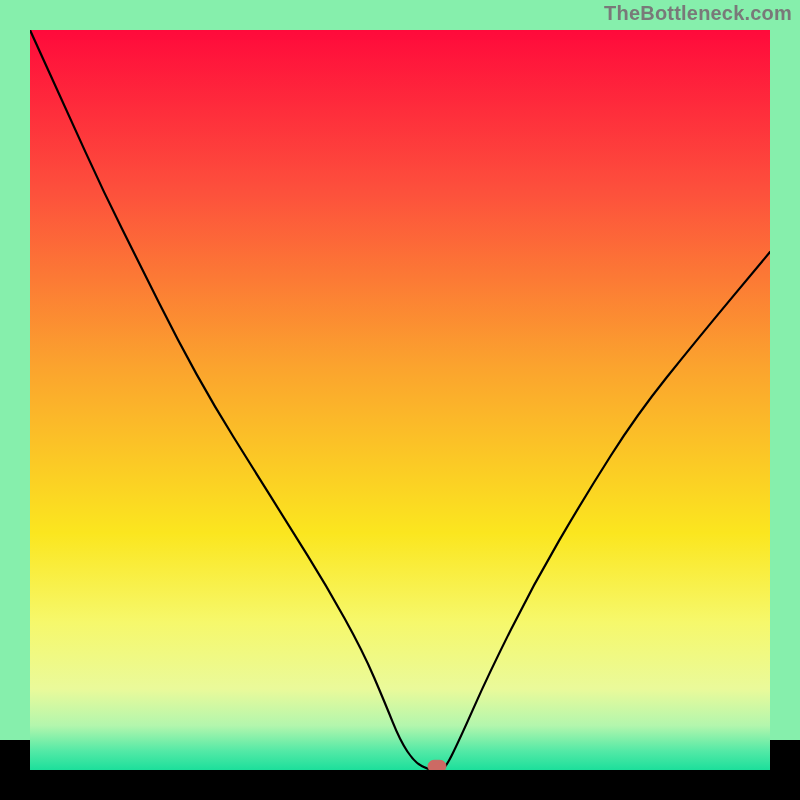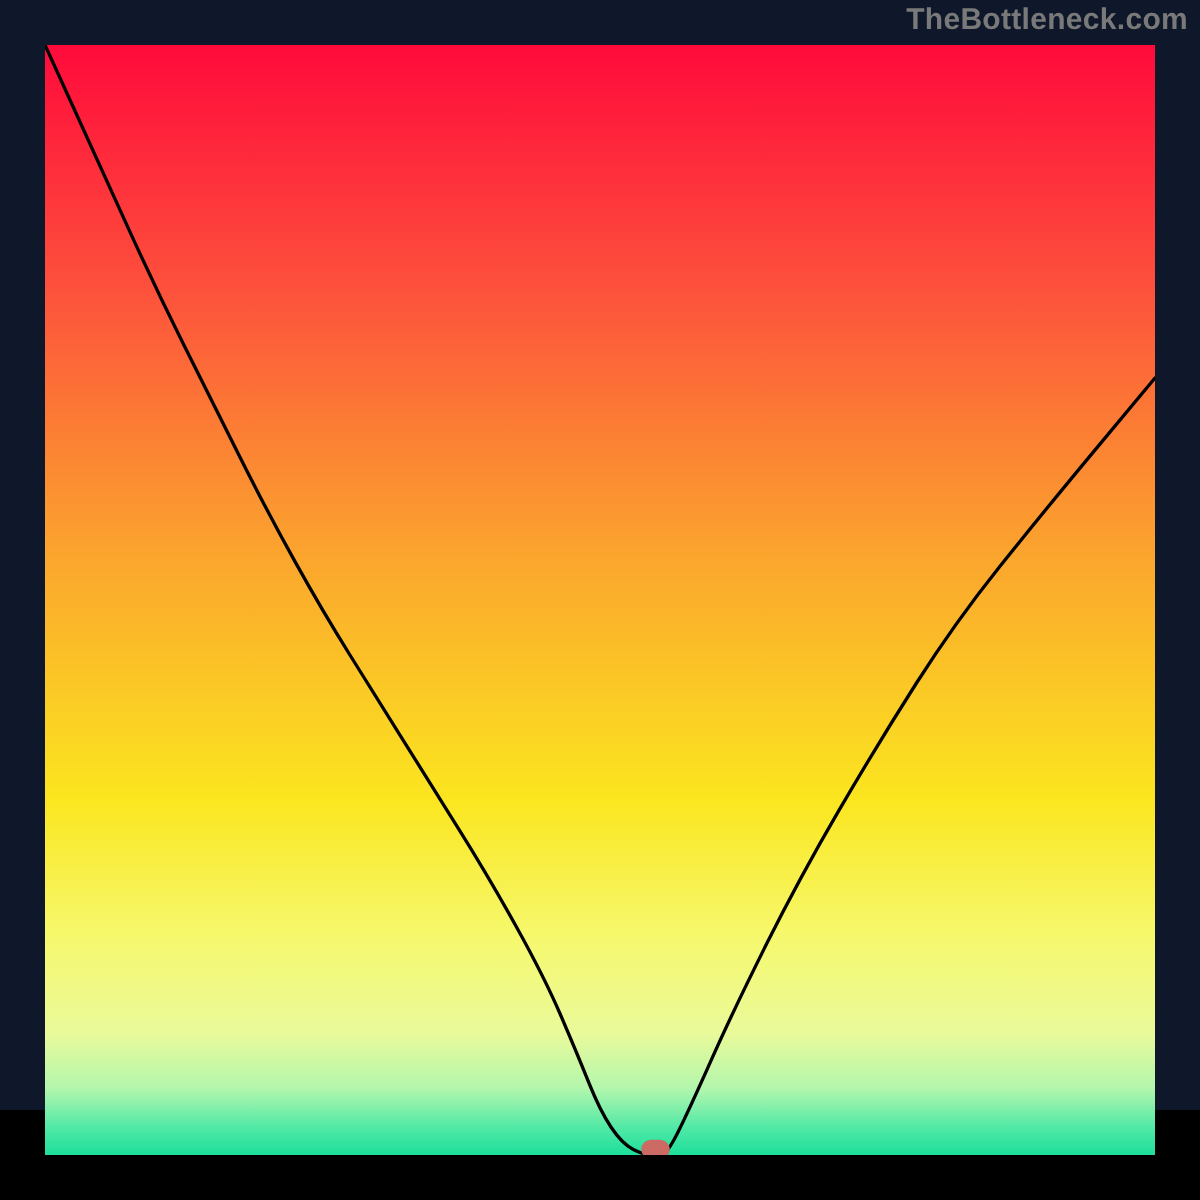--- a/index.html
+++ b/index.html
@@ -7,21 +7,21 @@
     padding: 0;
     width: 800px;
     height: 800px;
     background: #000;
     overflow: hidden;
   }
   .container {
     position: relative;
     width: 800px;
     height: 740px;
-    background: #0f172a;
+    background: #86efac;
   }
   .watermark {
     position: absolute;
     top: 2px;
     right: 8px;
     font-family: Arial, Helvetica, sans-serif;
     font-size: 20px;
     font-weight: 600;
     color: #797979;
     letter-spacing: 0.2px;

